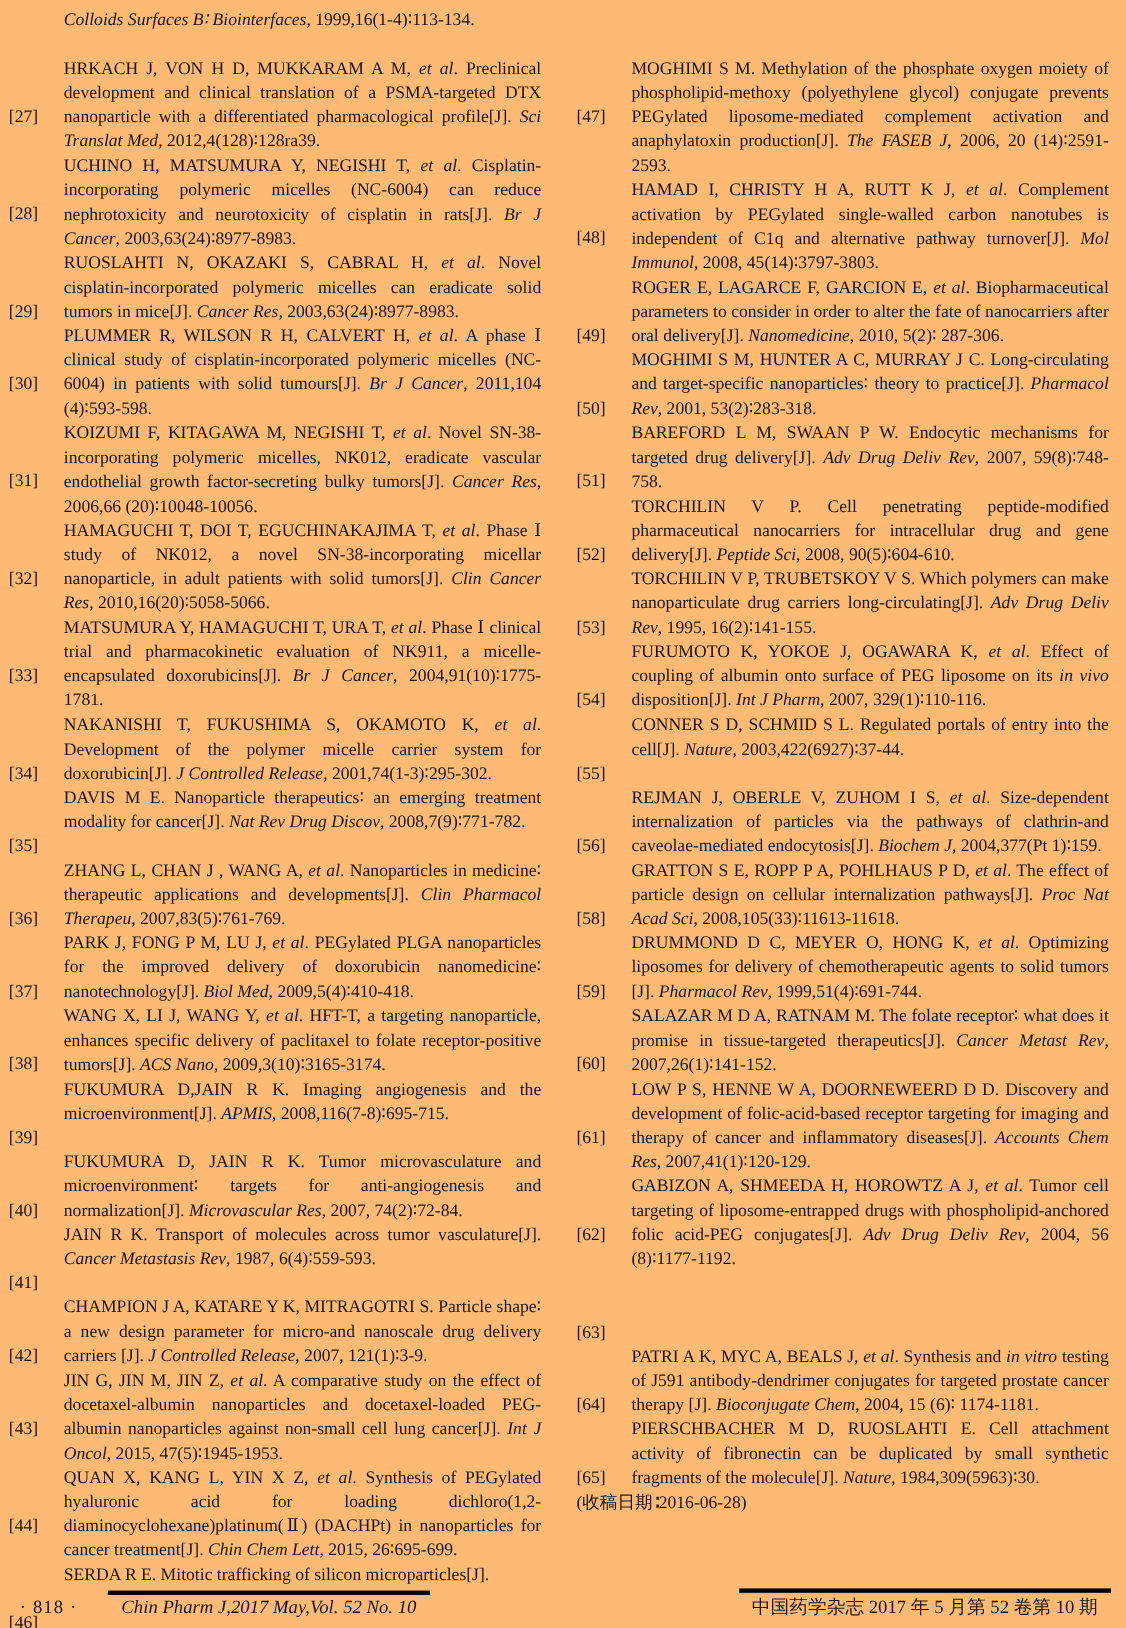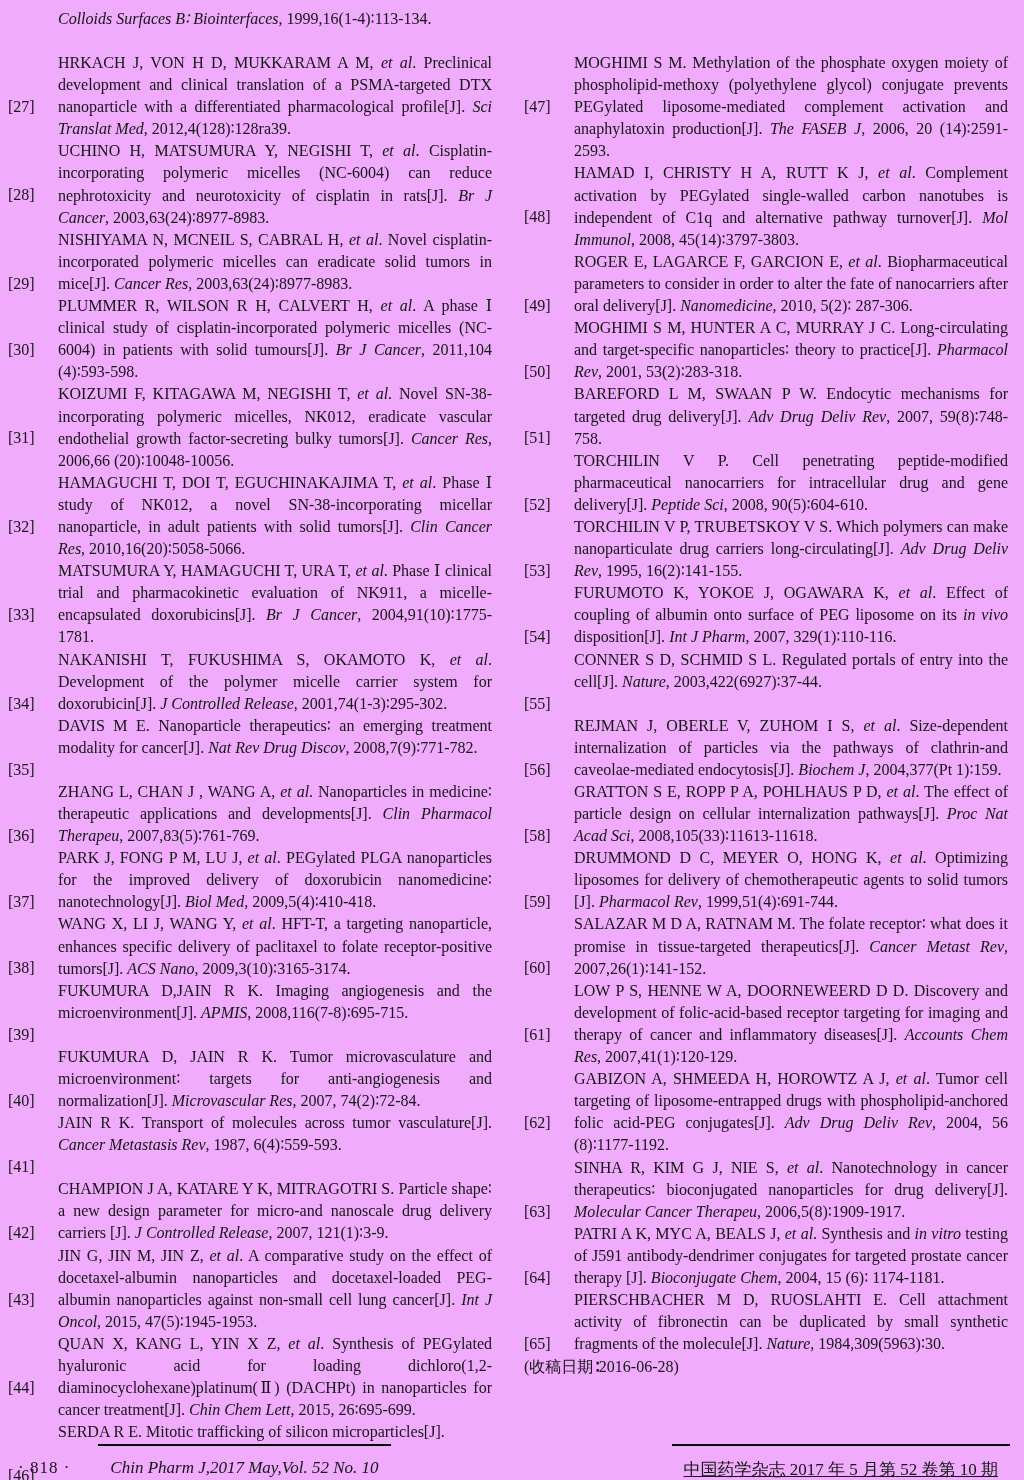--- a/index.html
+++ b/index.html
@@ -4,38 +4,38 @@
 <style>
   * { margin: 0; padding: 0; box-sizing: border-box; }
   html, body { background: #ffffff; }
   body {
     width: 1024px; height: 1480px;
     font-family: "Liberation Serif", "DejaVu Serif", serif;
     color: #151515;
     position: relative;
     overflow: hidden;
   }
-  .page { position: absolute; top: 0; left: 0; width: 1024px; height: 1480px; background: #f0abfc; }
+  .page { position: absolute; top: 0; left: 0; width: 1024px; height: 1480px; background: #fdba74; }
   .columns {
     position: absolute; top: 8px; left: 8px;
     width: 1000px;
     display: flex; gap: 32px;
   }
   .column { width: 484px; font-size: 16px; line-height: 22.1px; }
   .ref { display: flex; }
   .ref-num { flex: 0 0 50px; white-space: nowrap; margin-top: 44px; }
   .ref-text { flex: 1; text-align: justify; }
   .it { font-style: italic; }
   .received { text-align: left; padding-right: 6px; margin-top: 1px; }
   .footer { position: absolute; top: 1441px; left: 0; width: 1024px; height: 39px; font-size: 17px; }
   .footer-left { position: absolute; left: 18px; top: 3px; display: flex; align-items: flex-end; gap: 12px; }
   .page-num { padding-top: 7px; letter-spacing: 1px; white-space: nowrap; }
-  .rule-box { border-top: 2px solid #000000; padding: 12px 12px 0 12px; margin-left: 16px; }
+  .rule-box { border-top: 4px solid #000000; padding: 1px 12px 0 12px; margin-left: 16px; }
   .journal-en { font-style: italic; white-space: nowrap; }
-  .footer-right { position: absolute; right: 14px; top: 3px; text-decoration: underline; }
+  .footer-right { position: absolute; right: 14px; top: 3px; }
   .journal-cn { white-space: nowrap; font-family: "Liberation Serif", "DejaVu Serif", serif; }
 </style>
 </head>
 <body>
 
 <div class="page">
   <div class="columns">
     <div class="column" id="col-left">
         <div class="ref">
           <span class="ref-num"></span>
@@ -44,21 +44,21 @@
         <div class="ref">
           <span class="ref-num">[27]</span>
           <span class="ref-text"><span>HRKACH J, VON H D, MUKKARAM A M, </span><span class="it">et al</span><span>. Preclinical development and clinical translation of a PSMA-targeted DTX nanoparticle with a differentiated pharmacological profile[J]. </span><span class="it">Sci Translat Med</span><span>, 2012,4(128)∶128ra39.</span></span>
         </div>
         <div class="ref">
           <span class="ref-num">[28]</span>
           <span class="ref-text"><span>UCHINO H, MATSUMURA Y, NEGISHI T, </span><span class="it">et al</span><span>. Cisplatin-incorporating polymeric micelles (NC-6004) can reduce nephrotoxicity and neurotoxicity of cisplatin in rats[J]. </span><span class="it">Br J Cancer</span><span>, 2003,63(24)∶8977-8983.</span></span>
         </div>
         <div class="ref">
           <span class="ref-num">[29]</span>
-          <span class="ref-text"><span>NISHIYAMA N, MCNEIL S, CABRAL H, </span><span class="it">et al</span><span>. Novel cisplatin-incorporated polymeric micelles can eradicate solid tumors in mice[J]. </span><span class="it">Cancer Res</span><span>, 2003,63(24)∶8977-8983.</span></span>
+          <span class="ref-text"><span>RUOSLAHTI N, OKAZAKI S, CABRAL H, </span><span class="it">et al</span><span>. Novel cisplatin-incorporated polymeric micelles can eradicate solid tumors in mice[J]. </span><span class="it">Cancer Res</span><span>, 2003,63(24)∶8977-8983.</span></span>
         </div>
         <div class="ref">
           <span class="ref-num">[30]</span>
           <span class="ref-text"><span>PLUMMER R, WILSON R H, CALVERT H, </span><span class="it">et al</span><span>. A phase Ⅰ clinical study of cisplatin-incorporated polymeric micelles (NC-6004) in patients with solid tumours[J]. </span><span class="it">Br J Cancer</span><span>, 2011,104 (4)∶593-598.</span></span>
         </div>
         <div class="ref">
           <span class="ref-num">[31]</span>
           <span class="ref-text"><span>KOIZUMI F, KITAGAWA M, NEGISHI T, </span><span class="it">et al</span><span>. Novel SN-38-incorporating polymeric micelles, NK012, eradicate vascular endothelial growth factor-secreting bulky tumors[J]. </span><span class="it">Cancer Res</span><span>, 2006,66 (20)∶10048-10056.</span></span>
         </div>
         <div class="ref">
@@ -178,21 +178,20 @@
           <div class="ref">
             <span class="ref-num">[61]</span>
             <span class="ref-text"><span>LOW P S, HENNE W A, DOORNEWEERD D D. Discovery and development of folic-acid-based receptor targeting for imaging and therapy of cancer and inflammatory diseases[J]. </span><span class="it">Accounts Chem Res</span><span>, 2007,41(1)∶120-129.</span></span>
           </div>
           <div class="ref">
             <span class="ref-num">[62]</span>
             <span class="ref-text"><span>GABIZON A, SHMEEDA H, HOROWTZ A J, </span><span class="it">et al</span><span>. Tumor cell targeting of liposome-entrapped drugs with phospholipid-anchored folic acid-PEG conjugates[J]. </span><span class="it">Adv Drug Deliv Rev</span><span>, 2004, 56 (8)∶1177-1192.</span></span>
           </div>
           <div class="ref">
             <span class="ref-num">[63]</span>
-            <span class="ref-text"><span>SINHA R, KIM G J, NIE S, </span><span class="it">et al</span><span>. Nanotechnology in cancer therapeutics∶ bioconjugated nanoparticles for drug delivery[J]. </span><span class="it">Molecular Cancer Therapeu</span><span>, 2006,5(8)∶1909-1917.</span></span>
           </div>
           <div class="ref">
             <span class="ref-num">[64]</span>
             <span class="ref-text"><span>PATRI A K, MYC A, BEALS J, </span><span class="it">et al</span><span>. Synthesis and </span><span class="it">in vitro</span><span> testing of J591 antibody-dendrimer conjugates for targeted prostate cancer therapy [J]. </span><span class="it">Bioconjugate Chem</span><span>, 2004, 15 (6)∶ 1174-1181.</span></span>
           </div>
           <div class="ref">
             <span class="ref-num">[65]</span>
             <span class="ref-text"><span>PIERSCHBACHER M D, RUOSLAHTI E. Cell attachment activity of fibronectin can be duplicated by small synthetic fragments of the molecule[J]. </span><span class="it">Nature</span><span>, 1984,309(5963)∶30.</span></span>
           </div>
         </div>

